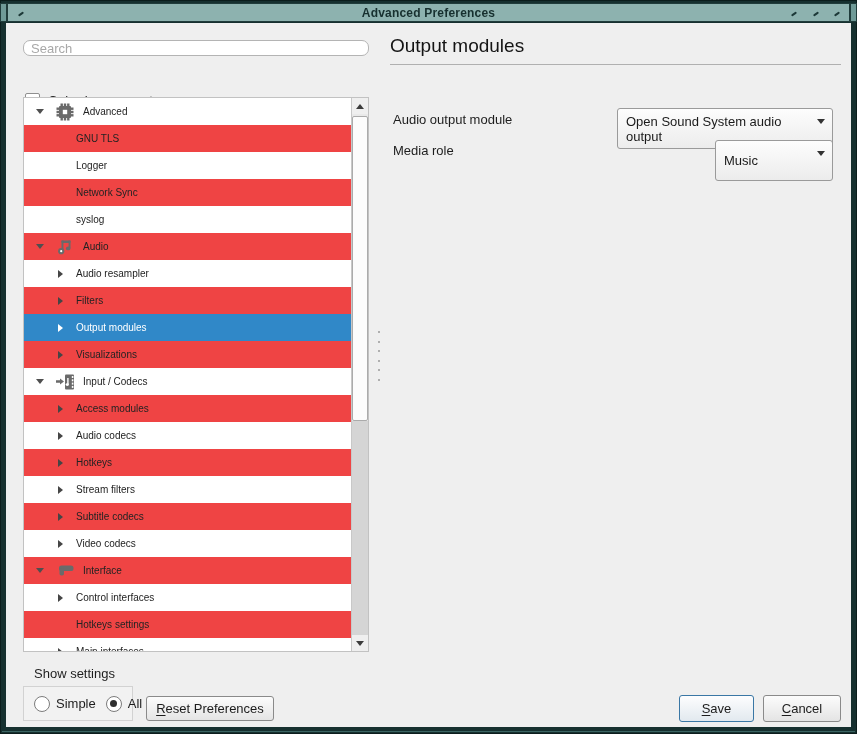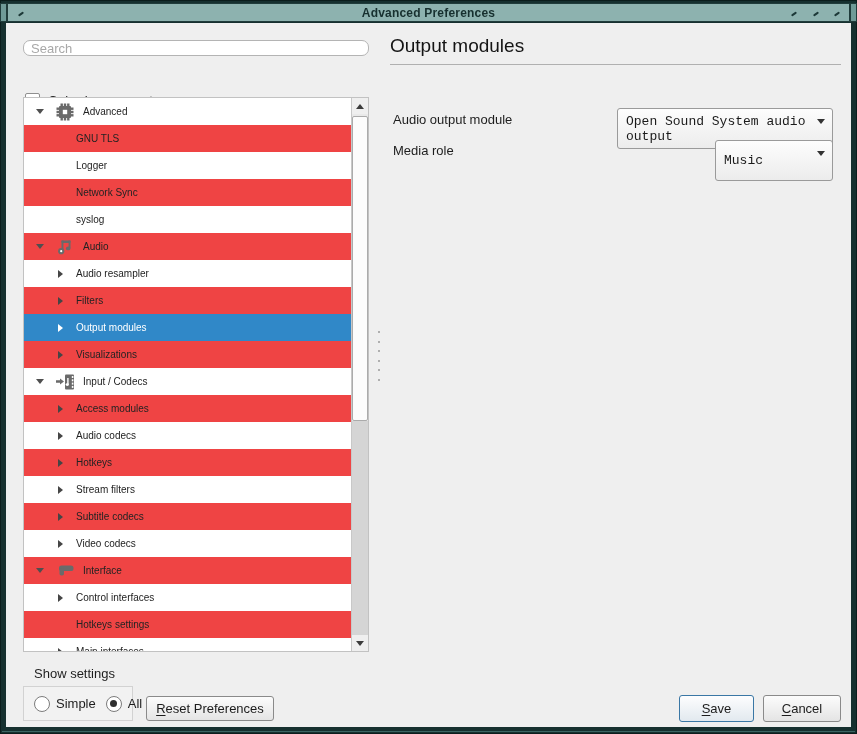--- a/index.html
+++ b/index.html
@@ -66,21 +66,21 @@
   #splitter i{width:2px;height:2px;background:#9a9a9a;border-radius:50%;}
   
   #panel-title{position:absolute;left:384px;top:12px;font-size:19px;color:#141414;}
   #panel-rule{position:absolute;left:384px;width:451px;top:41px;height:1px;background:#b0b0b0;}
   #panel-subtitle{position:absolute;left:384px;top:52px;font-size:13px;color:#1f1f1f;}
   .form-label{position:absolute;left:387px;font-size:13px;color:#1d1d1d;line-height:24px;}
   #label-output{top:85px;}
   #label-media{top:116px;}
   .combo{position:absolute;height:41px;box-sizing:border-box;border:1px solid #9a9a9a;border-radius:3px;
     background:linear-gradient(#fdfdfd,#ececec);display:flex;align-items:center;font-size:13px;color:#1a1a1a;
-    padding:0 22px 0 8px;font-family:Liberation Mono, monospace;}
+    padding:0 22px 0 8px;}
   #combo-output{left:611px;top:85px;width:216px;}
   #combo-media{left:709px;top:117px;width:118px;}
   .combo-arrow{position:absolute;right:7px;top:10px;border-left:4px solid transparent;
     border-right:4px solid transparent;border-top:5px solid #333;}
   
   #show-settings-label{position:absolute;left:28px;top:643px;font-size:13px;color:#1e1e1e;}
   #settings-group{position:absolute;left:17px;top:663px;width:110px;height:35px;background:#f2f2f2;
     border:1px solid #d2d2d2;box-sizing:border-box;display:flex;align-items:center;}
   .radio-opt{display:flex;align-items:center;margin-left:10px;cursor:default;}
   .radio{width:16px;height:16px;border:1px solid #7c7c7c;border-radius:50%;background:#fff;

